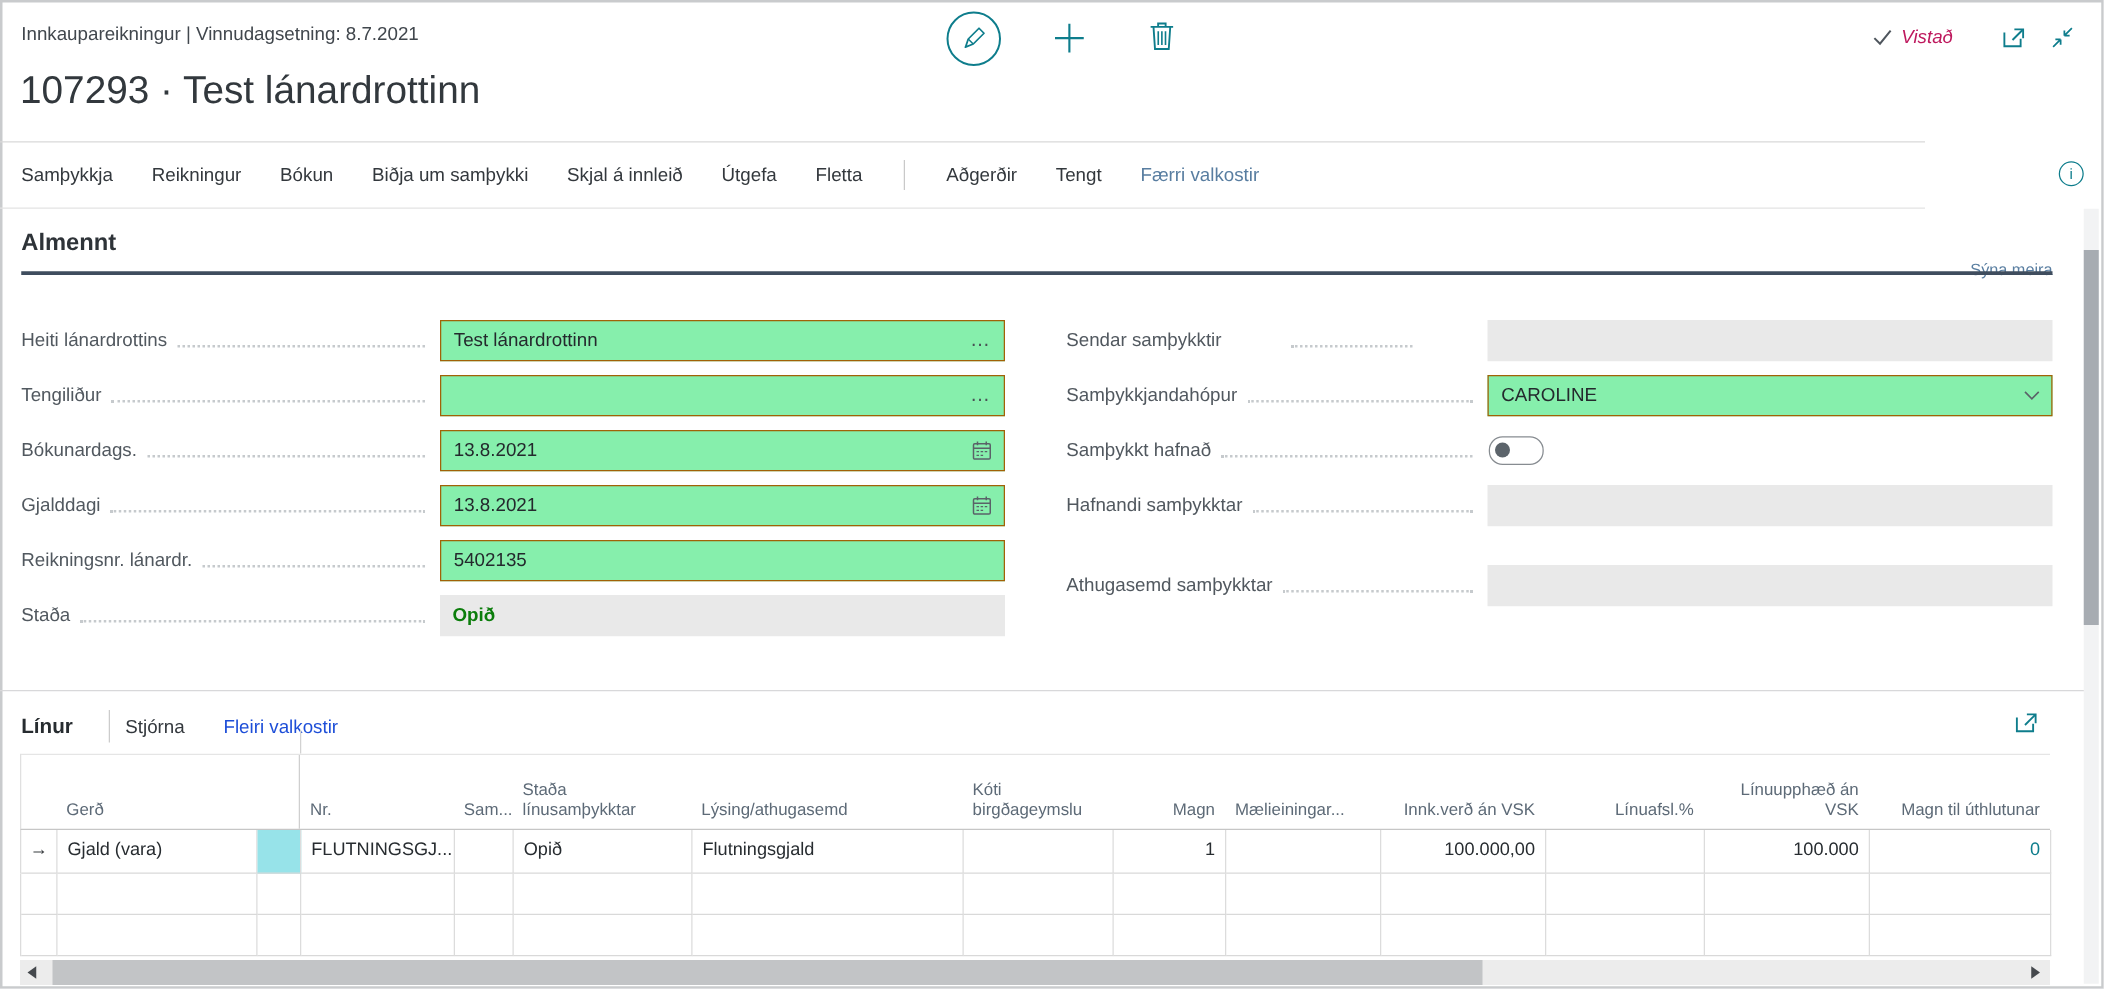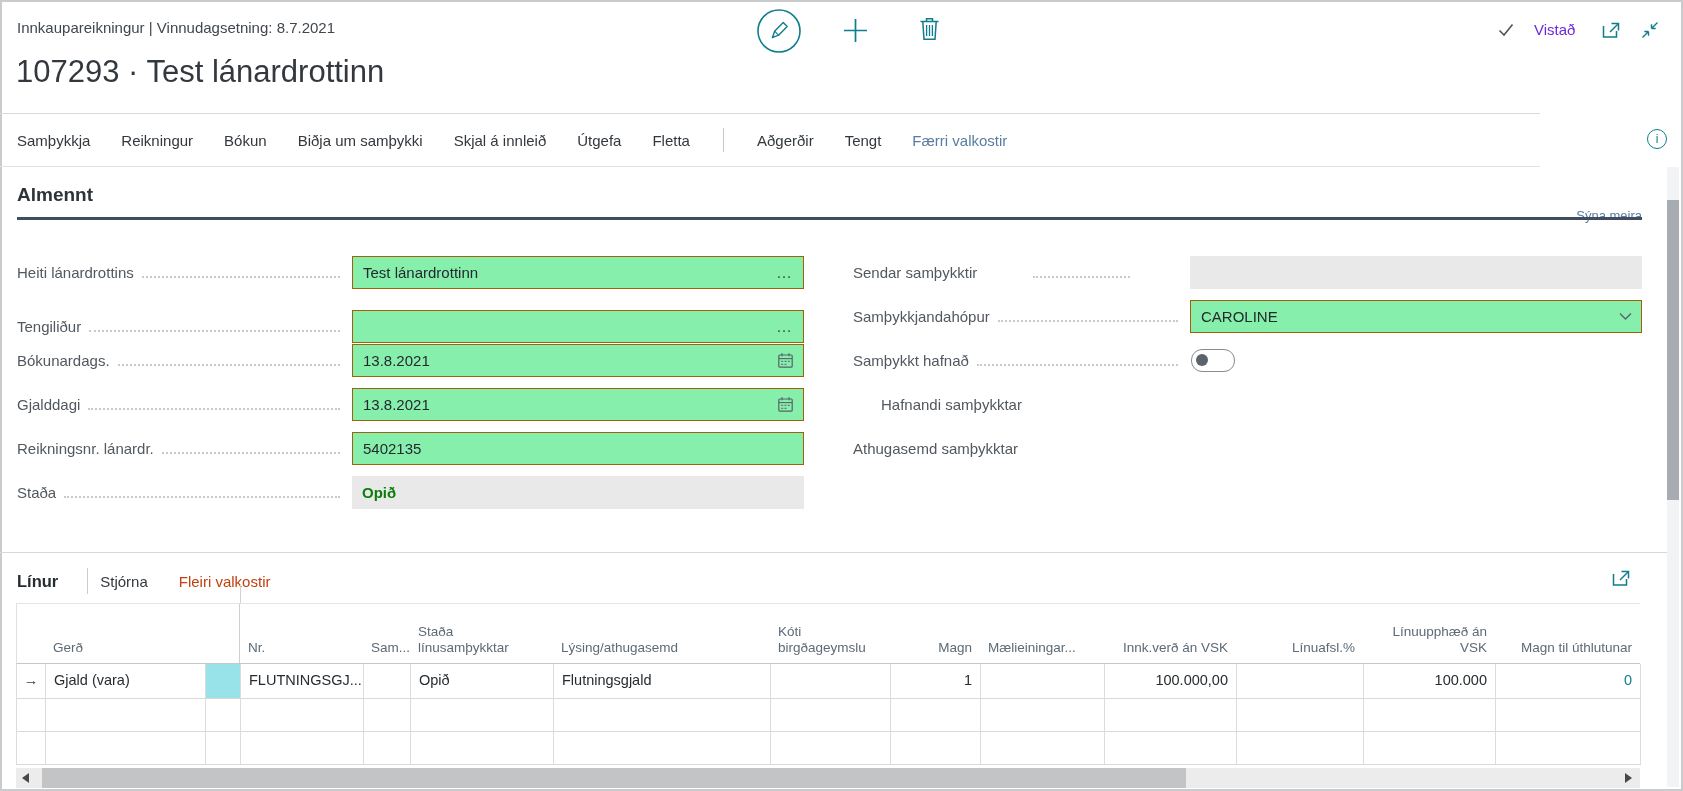--- a/index.html
+++ b/index.html
@@ -7,21 +7,21 @@
     position:relative;width:1683px;height:791px;background:#ffffff;overflow:hidden;
     box-shadow:inset 0 0 0 2px #c9cbcd;
     font-family:"Liberation Sans","DejaVu Sans",sans-serif;
     -webkit-font-smoothing:antialiased;
   }
   .abs{position:absolute;}
   
   .caption{left:17px;top:19px;font-size:15px;color:#41474d;cursor:pointer;white-space:nowrap;}
   .page-title{left:16px;top:54px;font-size:31px;font-weight:300;color:#32383d;margin:0;white-space:nowrap;}
   .icon-btn{background:none;border:none;padding:0;cursor:pointer;line-height:0;}
-  .save-indicator{left:1498px;top:21px;display:flex;align-items:center;gap:20px;font-size:15px;color:#6d28d9;}
+  .save-indicator{left:1498px;top:21px;display:flex;align-items:center;gap:7px;font-size:15px;color:#be185d;font-style:italic;}
   
   .menubar{left:0;top:113px;width:1540px;height:54px;border-top:1px solid #d9d9d9;border-bottom:1px solid #e3e3e3;
     display:flex;align-items:center;padding-left:17px;box-sizing:border-box;gap:31px;}
   .mi{font-size:15px;color:#33383d;cursor:pointer;white-space:nowrap;}
   .mi.link{color:#587da0;}
   .vdiv{width:1px;height:24px;background:#c9c9c9;margin:0 2px;}
   .info-btn{left:1647px;top:129px;width:20px;height:20px;border:1.4px solid #0e7d8c;border-radius:50%;
     color:#0e7d8c;font-size:12px;background:#fff;text-align:center;line-height:17px;cursor:pointer;padding:0;box-sizing:border-box;}
   
   .section-title{left:17px;top:184px;font-size:19px;font-weight:bold;color:#2e3338;}
@@ -41,21 +41,21 @@
   .assist{padding-right:10px;color:#494f54;font-size:16px;letter-spacing:1px;cursor:pointer;line-height:10px;}
   .cicon{margin-right:9px;line-height:0;cursor:pointer;}
   .toggle{margin-left:1px;width:42px;height:21px;border:1px solid #878c91;border-radius:11px;background:#fff;position:relative;cursor:pointer;display:inline-block;}
   .toggle::after{content:"";position:absolute;left:4px;top:3.5px;width:12px;height:12px;border-radius:50%;background:#5c646b;}
   
   .lines-divider{left:0;top:552px;width:1668px;height:1px;background:#d8d8da;}
   .lines-toolbar{left:17px;top:560px;height:42px;display:flex;align-items:center;}
   .lines-title{font-size:16.5px;font-weight:bold;color:#272c30;cursor:pointer;}
   .vdiv2{width:1px;height:26px;background:#cccccc;margin-left:29px;}
   .lt-item{margin-left:12px;font-size:15px;color:#33383d;cursor:pointer;}
-  .lt-item.link{color:#c2410c;margin-left:31px;}
+  .lt-item.link{color:#1d4ed8;margin-left:31px;}
   .focus-btn{left:1611px;top:569px;}
   .freeze-seg{left:240px;top:584px;width:1px;height:19px;background:#d2d2d2;}
   
   .grid{left:16px;top:603px;width:1624px;font-size:14.5px;}
   .ghead{display:flex;align-items:stretch;height:61px;border-top:1px solid #e5e5e5;border-bottom:1px solid #c6c6c6;
     border-left:1px solid #e0e0e0;color:#5d6a77;font-size:13.5px;line-height:16px;box-sizing:border-box;background:#fff;}
   .th{box-sizing:border-box;padding:0 8px 7px 8px;display:flex;align-items:flex-end;cursor:pointer;}
   .th.r{justify-content:flex-end;text-align:right;}
   .hw0{width:224px;padding-left:36px;border-right:1px solid #cfcfcf;}
   .grow{display:flex;height:33px;border-left:1px solid #dcdcdc;box-sizing:border-box;background:#fff;}
@@ -155,21 +155,21 @@
   <div class="abs section-underline"></div>
 
   <div class="abs frow" style="left:17px;top:256px;width:787px;">
     <span class="flabel">Heiti lánardrottins</span>
     <span class="leader"></span>
     <div class="control box">
       <span class="cval">Test lánardrottinn</span>
       <span class="assist">…</span>
     </div>
   </div>
-  <div class="abs frow" style="left:17px;top:300px;width:787px;margin-top:10px;">
+  <div class="abs frow" style="left:17px;top:300px;width:787px;">
     <span class="flabel">Tengiliður</span>
     <span class="leader"></span>
     <div class="control box">
       <span class="cval"></span>
       <span class="assist">…</span>
     </div>
   </div>
   <div class="abs frow" style="left:17px;top:344px;width:787px;">
     <span class="flabel">Bókunardags.</span>
     <span class="leader"></span>
@@ -234,28 +234,28 @@
       </span>
     </div>
   </div>
   <div class="abs frow" style="left:853px;top:344px;width:789px;">
     <span class="flabel">Samþykkt hafnað</span>
     <span class="leader"></span>
     <div class="control bare">
       <span class="toggle"></span>
     </div>
   </div>
-  <div class="abs frow" style="left:881px;top:388px;width:789px;flex-direction:column;">
+  <div class="abs frow" style="left:853px;top:388px;width:789px;">
     <span class="flabel">Hafnandi samþykktar</span>
     <span class="leader"></span>
     <div class="control disabled">
       <span class="cval"></span>
     </div>
   </div>
-  <div class="abs frow" style="left:853px;top:432px;width:789px;flex-direction:column;">
+  <div class="abs frow" style="left:853px;top:452px;width:789px;">
     <span class="flabel">Athugasemd samþykktar</span>
     <span class="leader"></span>
     <div class="control disabled">
       <span class="cval"></span>
     </div>
   </div>
 
   <div class="abs lines-divider"></div>
   <div class="abs lines-toolbar">
     <span class="lines-title">Línur</span>

